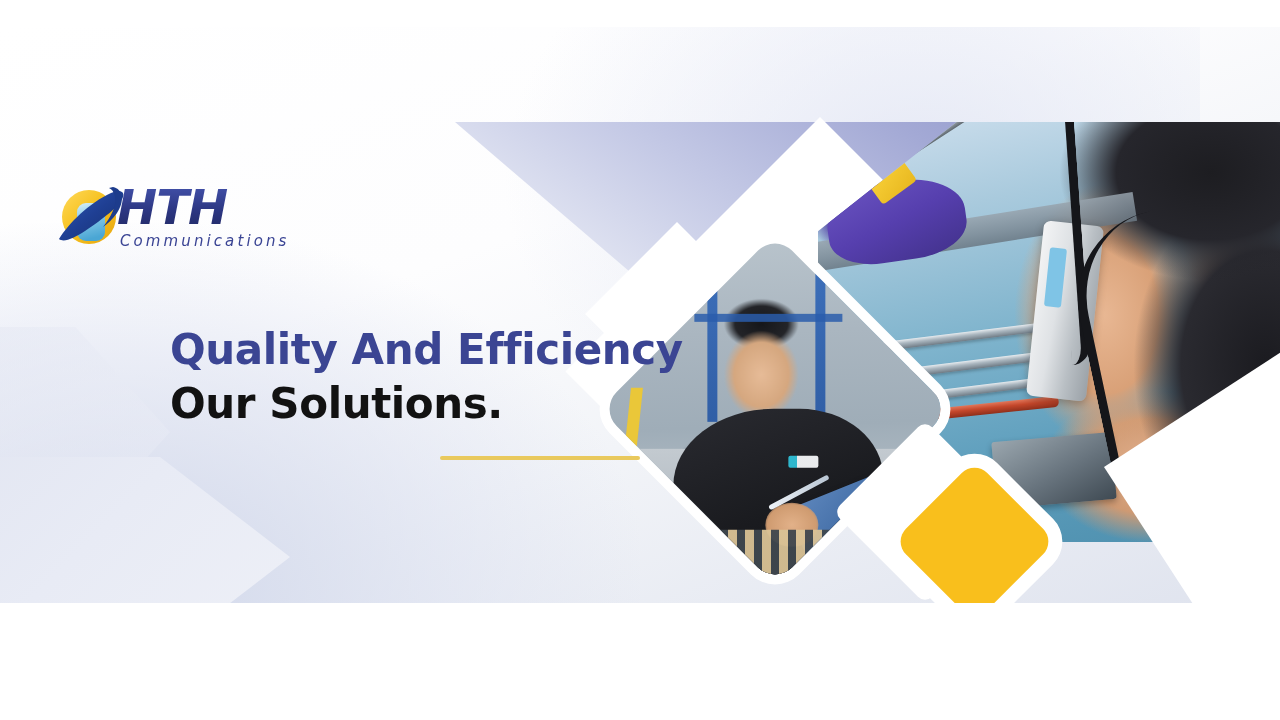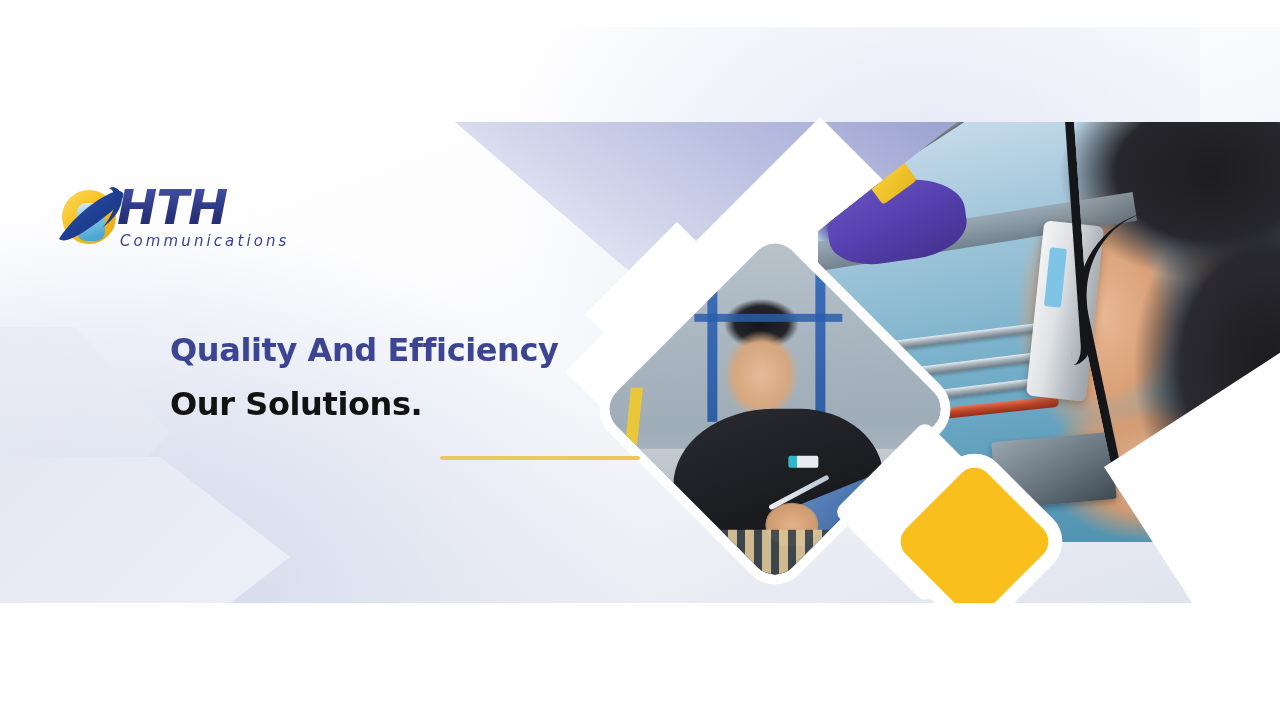--- a/index.html
+++ b/index.html
@@ -143,21 +143,21 @@
   
   #headline {
     position: absolute;
     left: 170px;
     top: 296px;
     width: 520px;
   }
   .hl-line {
     font-family: "DejaVu Sans", sans-serif;
     font-weight: bold;
-    font-size: 32px;
+    font-size: 42px;
     line-height: 54px;
     letter-spacing: -0.4px;
     white-space: nowrap;
   }
   .hl-1 { color: #3b4593; }
   .hl-2 { color: #121212; }
   .hl-3 { color: #121212; position: relative; }
 
   .hl-rule {
     position: absolute;

